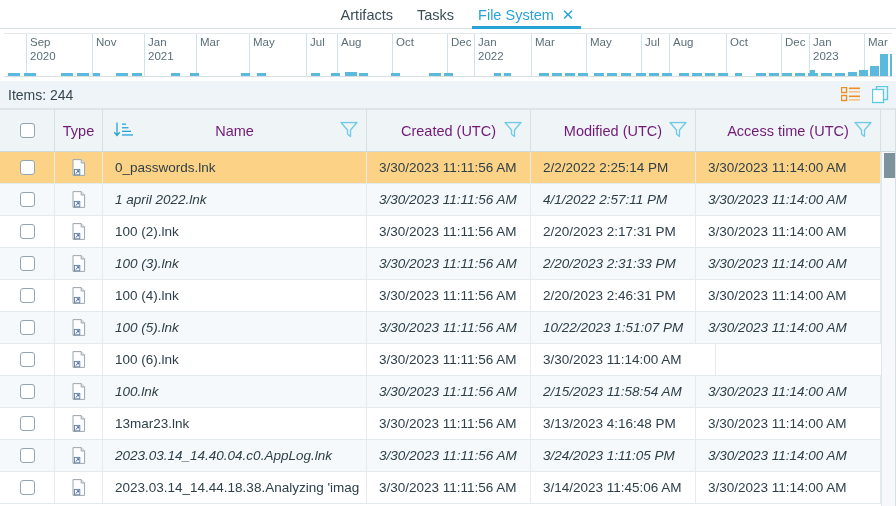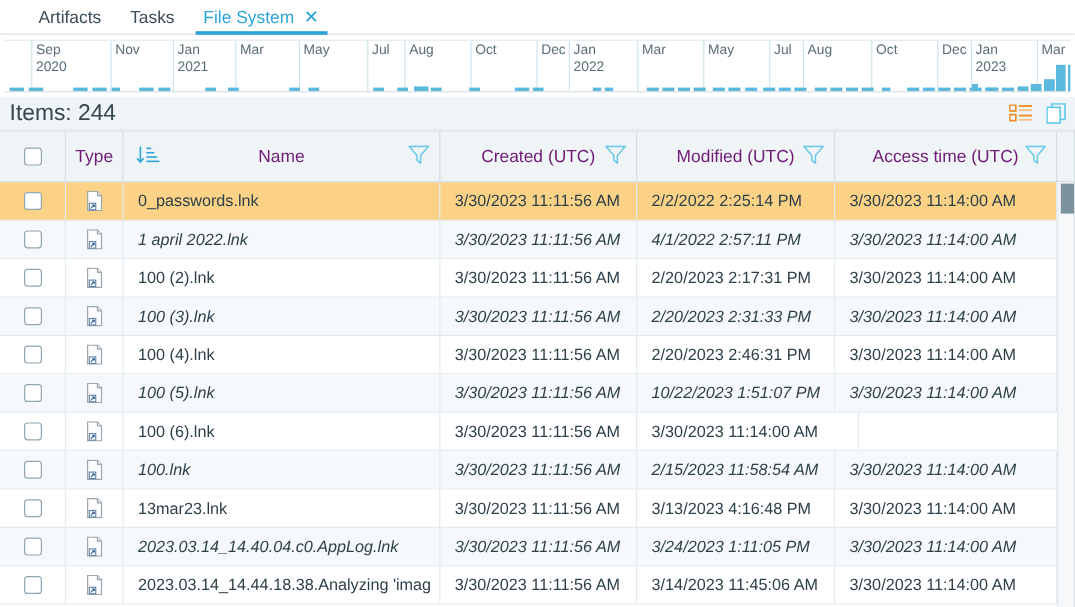--- a/index.html
+++ b/index.html
@@ -14,20 +14,21 @@
   body { position: relative; }
 
   
   .tabbar {
     height: 29px;
     background: #ffffff;
     display: flex;
     align-items: flex-end;
     padding-left: 20px;
     position: relative;
+    justify-content: center;
   }
   .tabbar::after {
     content: "";
     position: absolute;
     left: 0; right: 0; bottom: 0;
     height: 1px;
     background: #d8dfe3;
   }
   .tab {
     height: 29px;
@@ -108,21 +109,21 @@
   
   .itemsbar {
     height: 28px;
     background: #eef4f7;
     display: flex;
     align-items: center;
     justify-content: space-between;
     padding: 0 6px 0 8px;
     border-bottom: 1px solid #dde5e9;
   }
-  .items-count { font-size: 19px; color: #37474f; }
+  .items-count { font-size: 14px; color: #37474f; }
   .items-actions { display: flex; align-items: center; gap: 10px; }
   .icon-btn {
     width: 20px; height: 20px;
     display: flex; align-items: center; justify-content: center;
     cursor: pointer;
   }
 
   
   .table {
     position: absolute;

